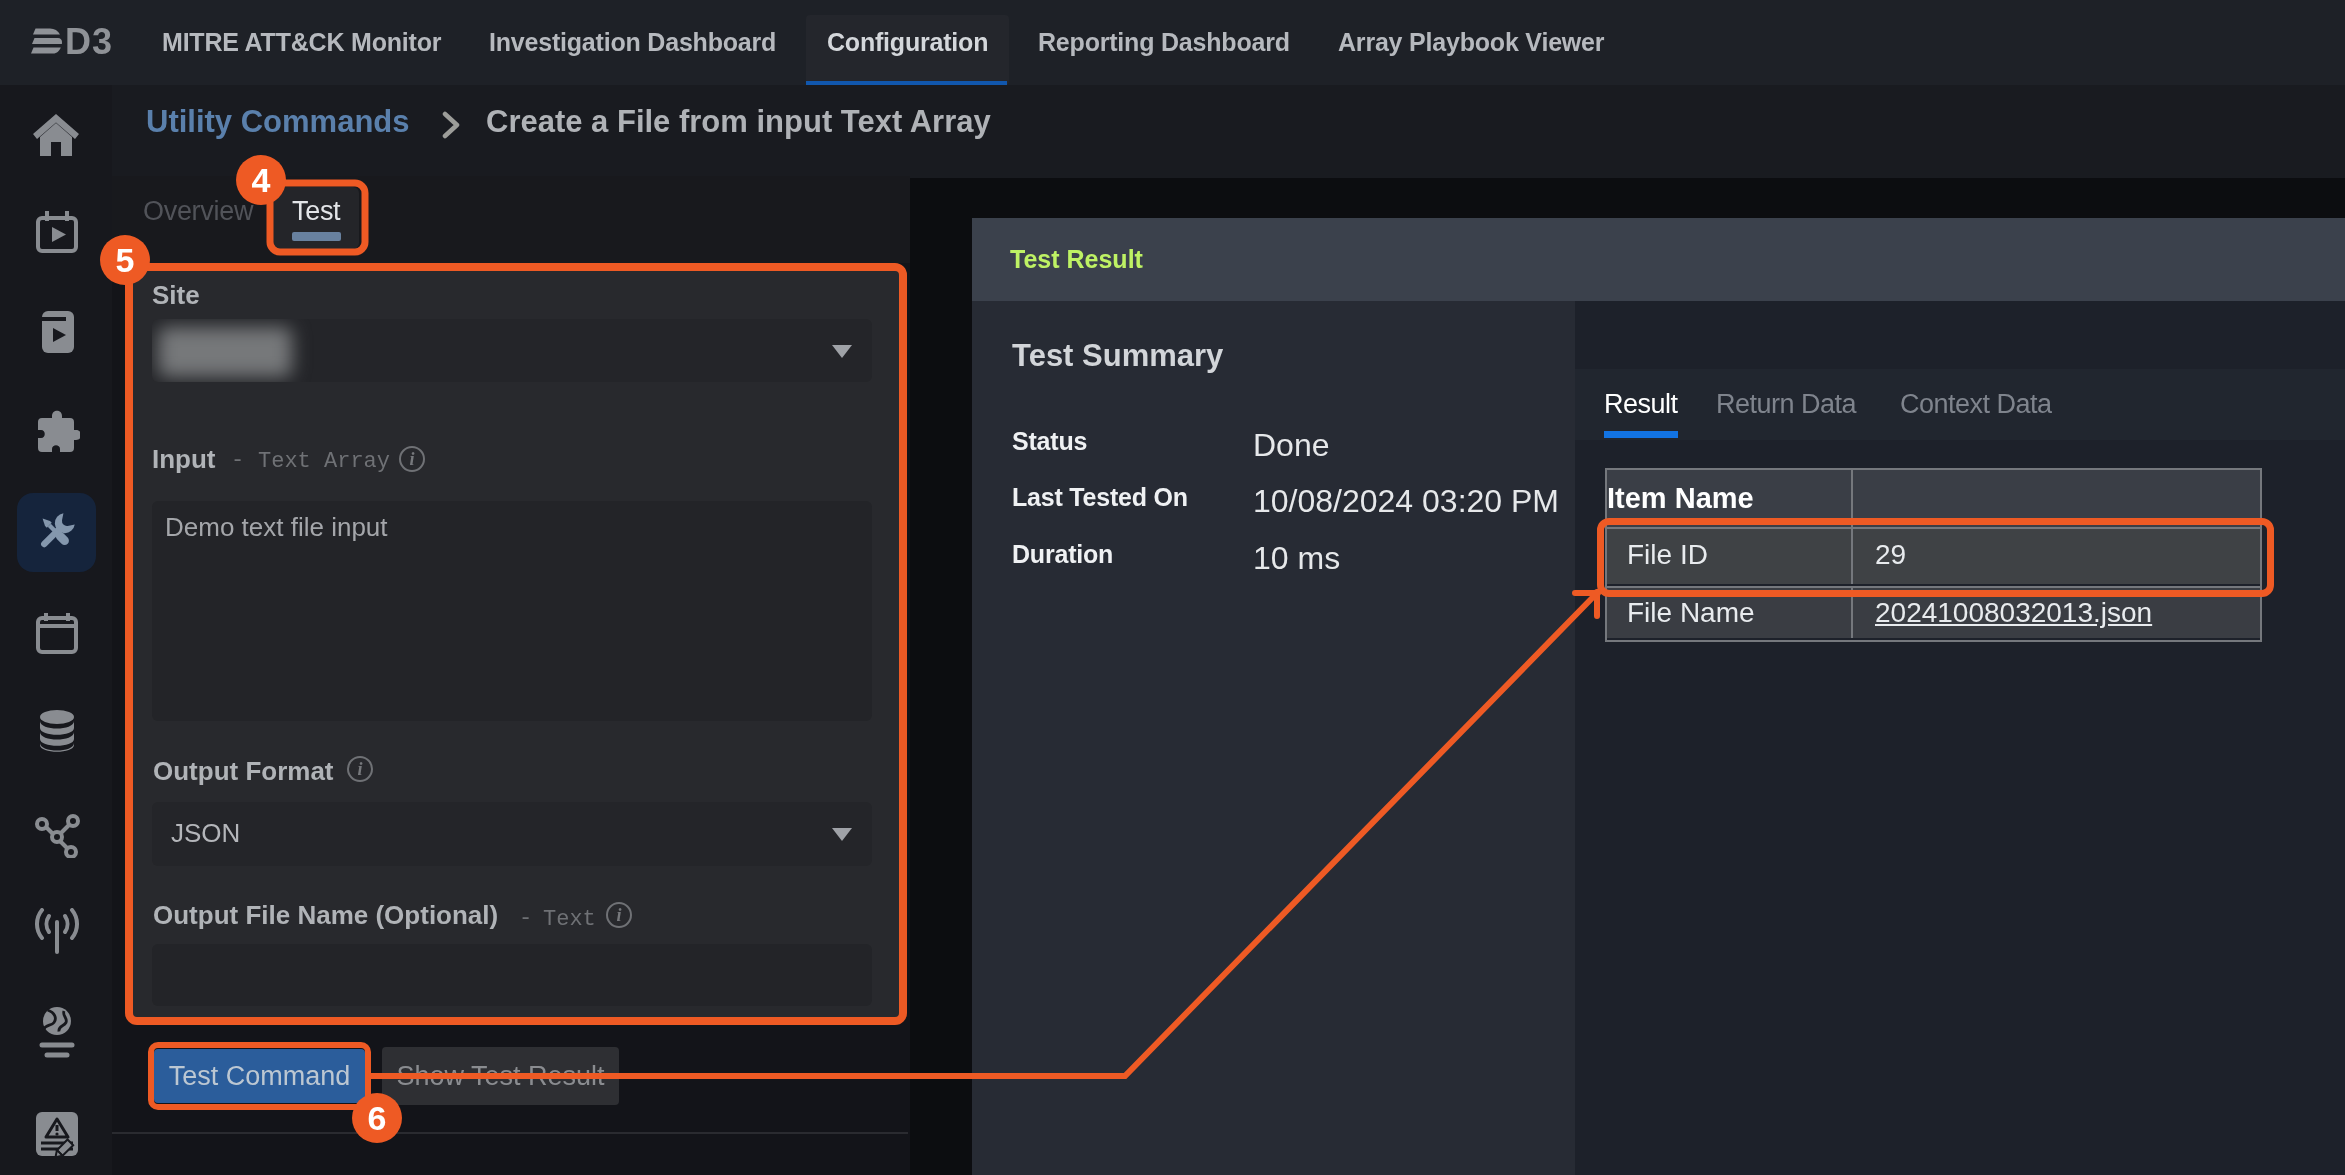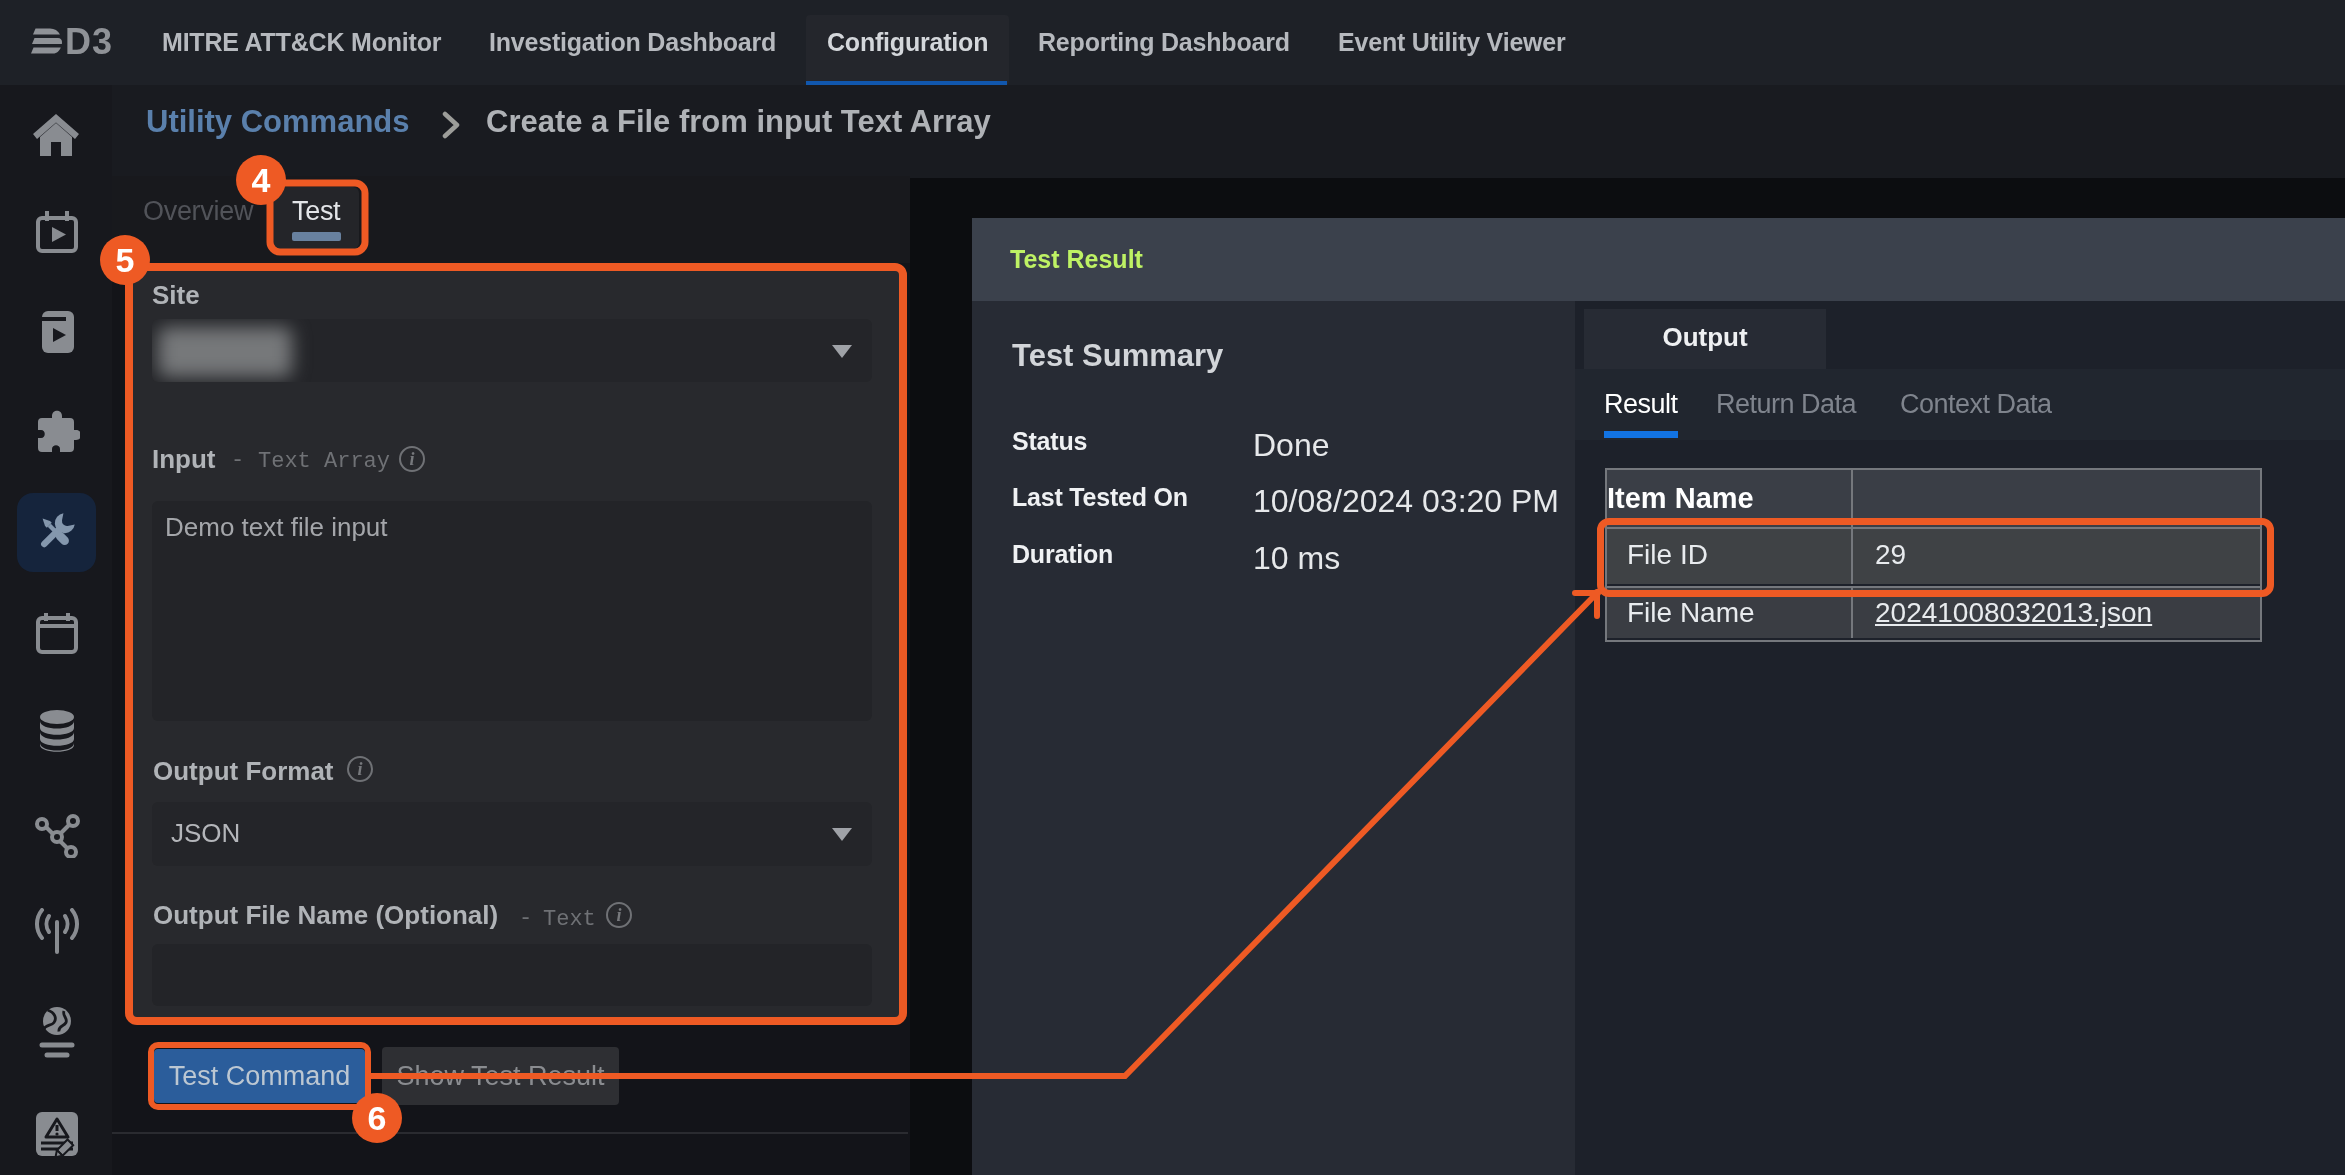--- a/index.html
+++ b/index.html
@@ -92,21 +92,21 @@
       <path d="M5.5 1.5 L3 7.5 L30 7.5 C28 3.5 24.5 1.5 20 1.5 Z"></path>
       <path d="M4.5 11 L2 17 L31.9 17 L32 15 C32 13 30.5 11 28 11 Z"></path>
       <path d="M3.5 20.5 L1 26.5 L23 26.5 C27 26.5 29.5 23.8 30.8 20.5 Z"></path>
     </g>
     <text x="35" y="27" font-size="36" font-weight="bold" fill="#8f9297" font-family="Liberation Sans" letter-spacing="1">D3</text>
   </svg>
   <div class="abs navitem" style="left:162px;">MITRE ATT&amp;CK Monitor</div>
   <div class="abs navitem" style="left:489px;">Investigation Dashboard</div>
   <div class="abs navitem" style="left:827px; color:#d4d7db;">Configuration</div>
   <div class="abs navitem" style="left:1038px;">Reporting Dashboard</div>
-  <div class="abs navitem" style="left:1338px;">Event Utility Viewer</div>
+  <div class="abs navitem" style="left:1338px;">Array Playbook Viewer</div>
 
   <div class="abs" id="crumbband"></div>
   <div class="abs" style="left:146px; top:104px; font-size:31px; font-weight:bold; color:#5a80ac;">Utility Commands</div>
   <svg class="abs" style="left:440px; top:111px;" width="22" height="28" viewBox="0 0 22 28">
     <path d="M5 3 L17 14 L5 25" fill="none" stroke="#9c9d99" stroke-width="4.5" stroke-linecap="round" stroke-linejoin="round"></path>
   </svg>
   <div class="abs" style="left:486px; top:104px; font-size:31px; font-weight:bold; color:#afb2b6;">Create a File from input Text Array</div>
 
   <div class="abs" id="sidebar"></div>
   <div class="abs" id="toolbox"></div>
@@ -240,23 +240,20 @@
   <div class="abs" id="btn-test-ring"></div>
   <div class="abs" id="btn-show">Show Test Result</div>
   <div class="abs" id="lpsep"></div>
 
   <div class="abs" id="rp-header">
       <span>Test Result</span>
     </div>
   <div class="abs" id="rp-left"></div>
   <div class="abs" id="rp-right"></div>
   <div class="abs" id="rp-strip"></div>
-  <div class="abs" id="outtab">
-      <span>Output</span>
-    </div>
   <div class="abs rtab" id="rtab-result">Result</div>
   <div class="abs" id="resultline"></div>
   <div class="abs rtab" style="left:1716px;">Return Data</div>
   <div class="abs rtab" style="left:1900px;">Context Data</div>
 
   <div class="abs" id="ts-title">Test Summary</div>
   <div class="abs ts-label" style="top:427px;">Status</div>
   <div class="abs ts-value" style="top:427px;">Done</div>
   <div class="abs ts-label" style="top:483px;">Last Tested On</div>
   <div class="abs ts-value" style="top:483px;">10/08/2024 03:20 PM</div>

